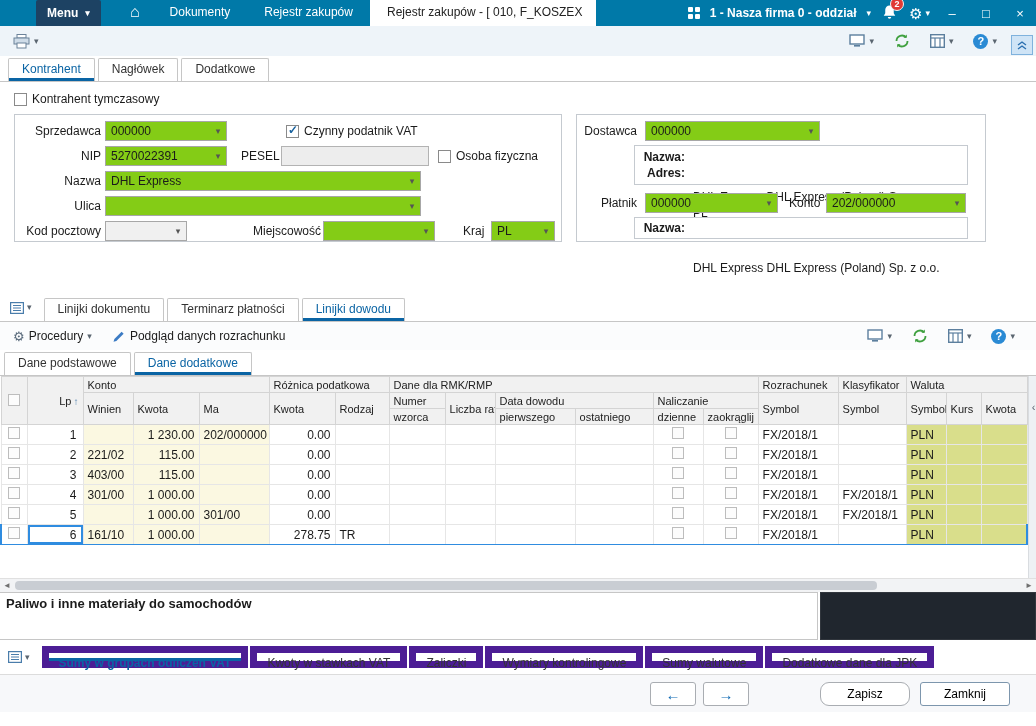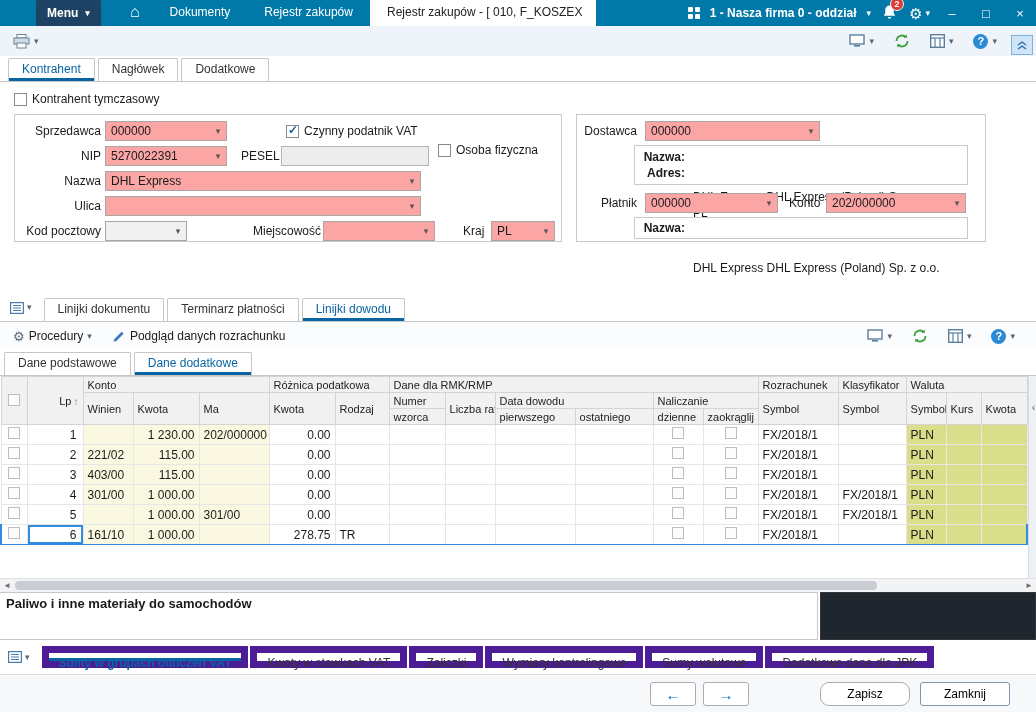--- a/index.html
+++ b/index.html
@@ -53,21 +53,21 @@
 
   
   .form-area { height:212px; position:relative; background:#fff; flex:none; }
   .lblchk { position:absolute; display:flex; align-items:center; gap:5px; white-space:nowrap; }
   .cbx { width:13px; height:13px; border:1px solid #8a8a8a; background:#fff; display:inline-block; position:relative; flex:none; }
   .cbx.checked::after { content:"✓"; position:absolute; left:1px; top:-3px; font-size:12px; font-weight:bold; color:#17619e; }
   .cbx.grid { width:12px; height:12px; border:1px solid #bdbdbd; background:#fcfcfc; }
   .gbox { position:absolute; border:1px solid #c5cad0; }
   .lbl { position:absolute; width:82px; text-align:right; line-height:20px; white-space:nowrap; }
   .plain { position:absolute; line-height:20px; white-space:nowrap; }
-  .cmb { position:absolute; height:20px; border:1px solid #a7a7a7; background:#fca5a5; padding:0 16px 0 5px;
+  .cmb { position:absolute; height:20px; border:1px solid #a7a7a7; background:#84cc16; padding:0 16px 0 5px;
     line-height:18px; white-space:nowrap; overflow:hidden; }
   .cmb .dd { position:absolute; right:1px; top:0; width:14px; height:18px; text-align:center; color:#555;
     font-size:9px; line-height:18px; }
   .cmb.dis { background:#f0f0f0; color:#999; }
   .inp { position:absolute; height:20px; border:1px solid #b3b3b3; background:#ededed; }
   .infobox { position:absolute; border:1px solid #c5cad0; background:#fff; }
   .ib-lbl { position:absolute; font-weight:bold; text-align:right; width:46px; line-height:16px; }
   .ib-val { position:absolute; left:58px; white-space:nowrap; line-height:16px;margin-top:40px; }
 
   
@@ -239,21 +239,21 @@
         <span>Czynny podatnik VAT</span>
       </span>
 
       <span class="lbl" style="left:4px;top:31px">NIP</span>
       <span class="cmb" style="left:90px;top:31px;width:122px">
         <span>5270022391</span>
         <span class="dd">▾</span>
       </span>
       <span class="plain" style="left:226px;top:31px">PESEL</span>
       <span class="inp" style="left:266px;top:31px;width:148px"></span>
-      <span class="lblchk" style="left:423px;top:28px">
+      <span class="lblchk" style="left:423px;top:34px">
         <span class="cbx"></span>
         <span>Osoba fizyczna</span>
       </span>
 
       <span class="lbl" style="left:4px;top:56px">Nazwa</span>
       <span class="cmb" style="left:90px;top:56px;width:316px">
         <span>DHL Express</span>
         <span class="dd">▾</span>
       </span>
 

